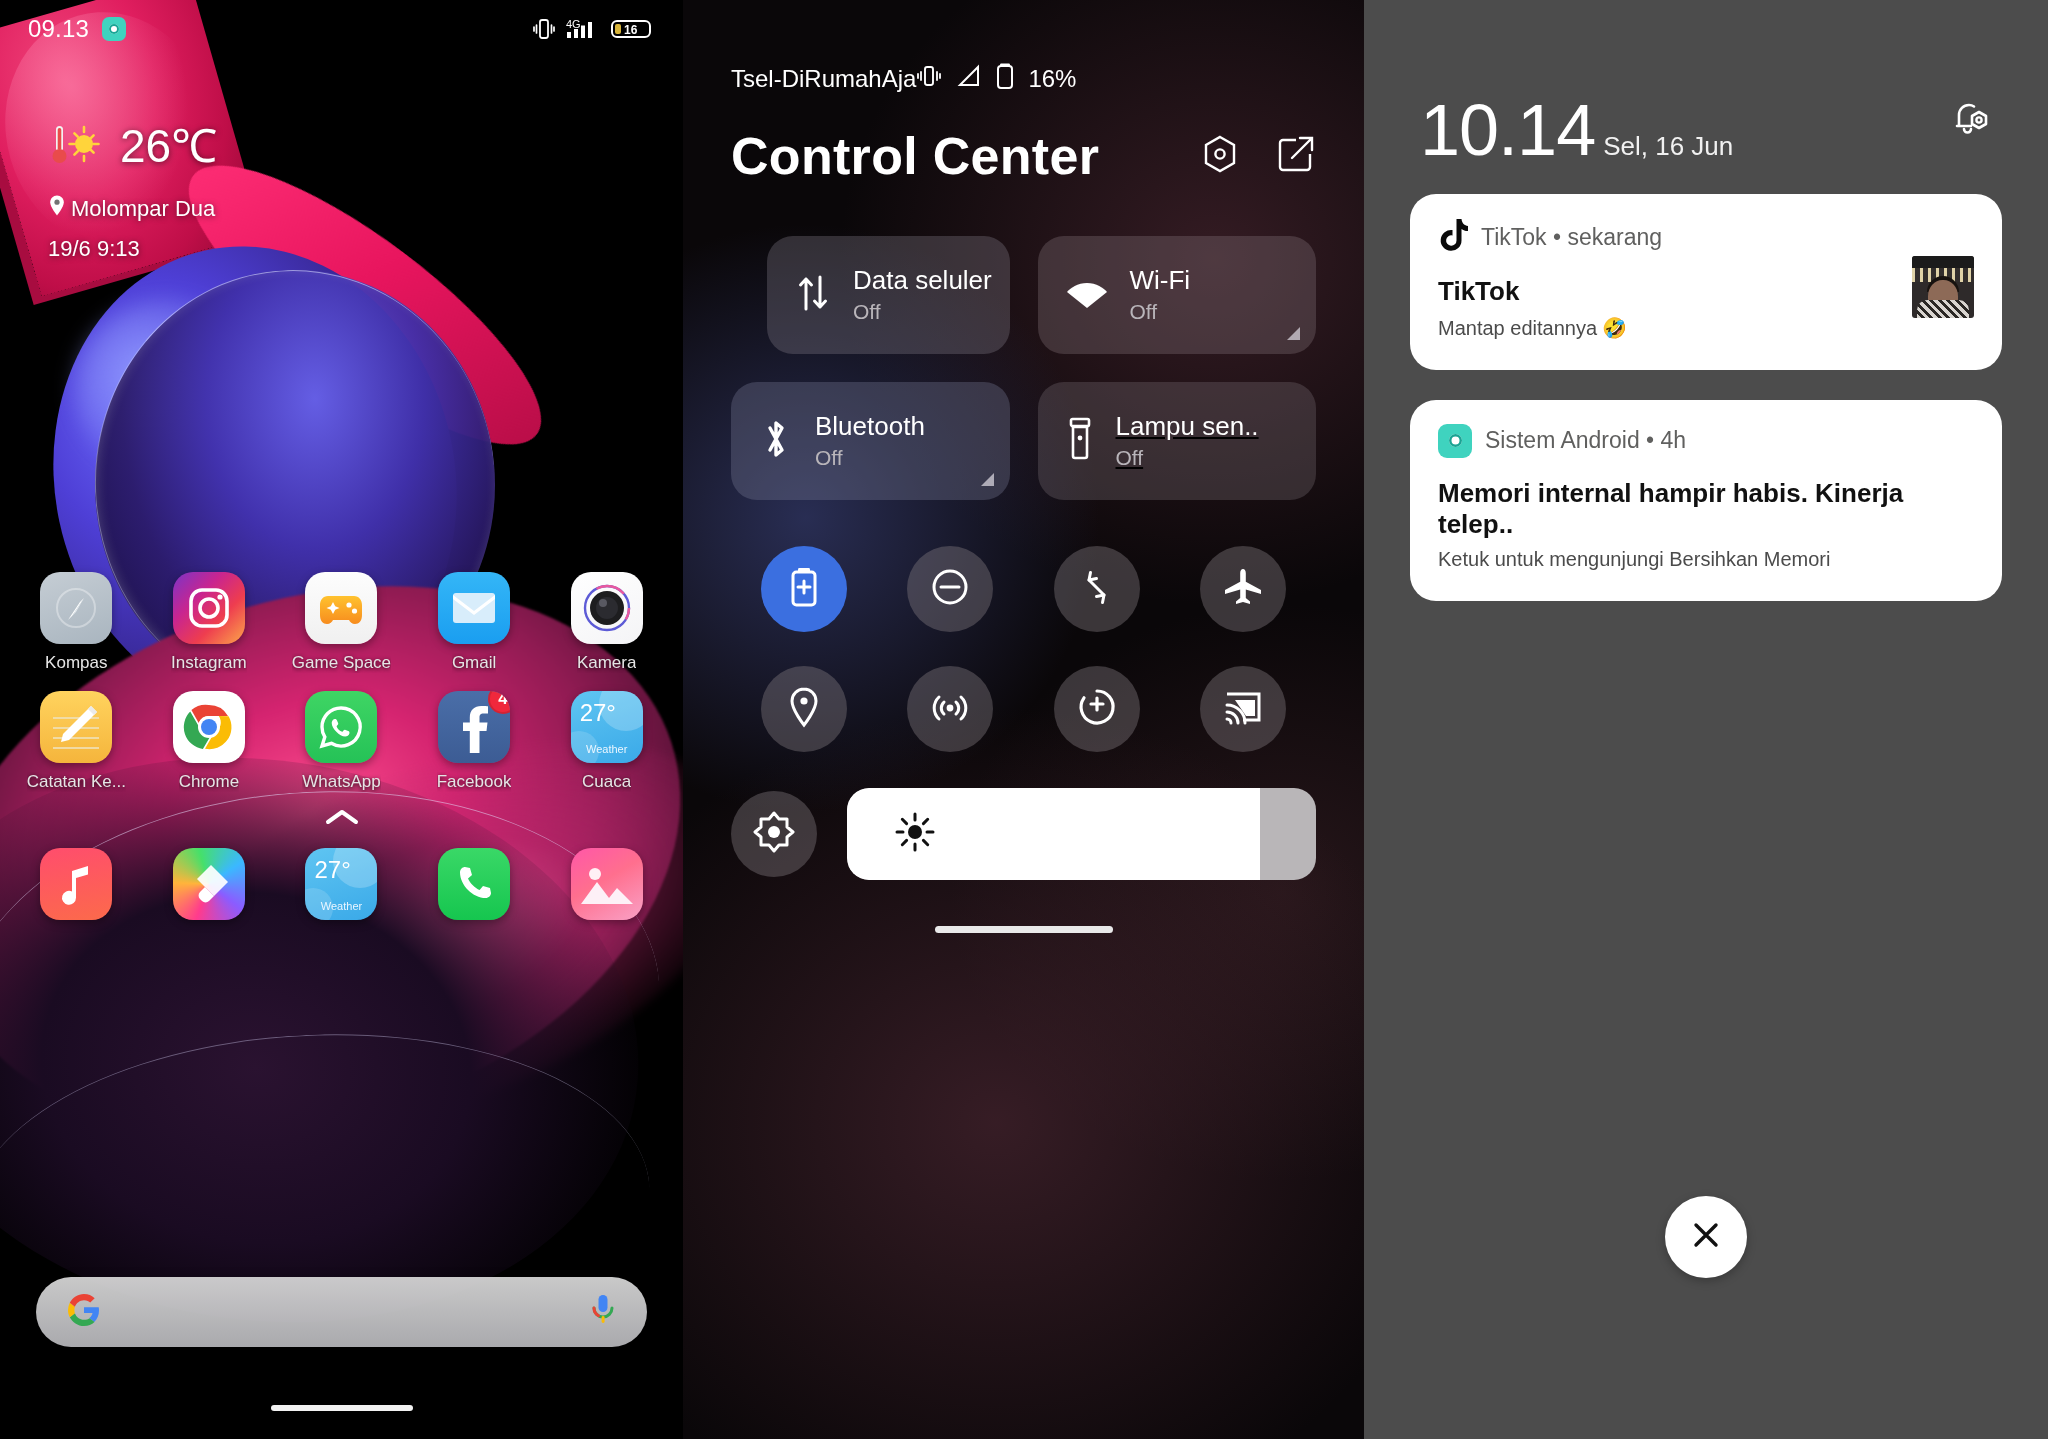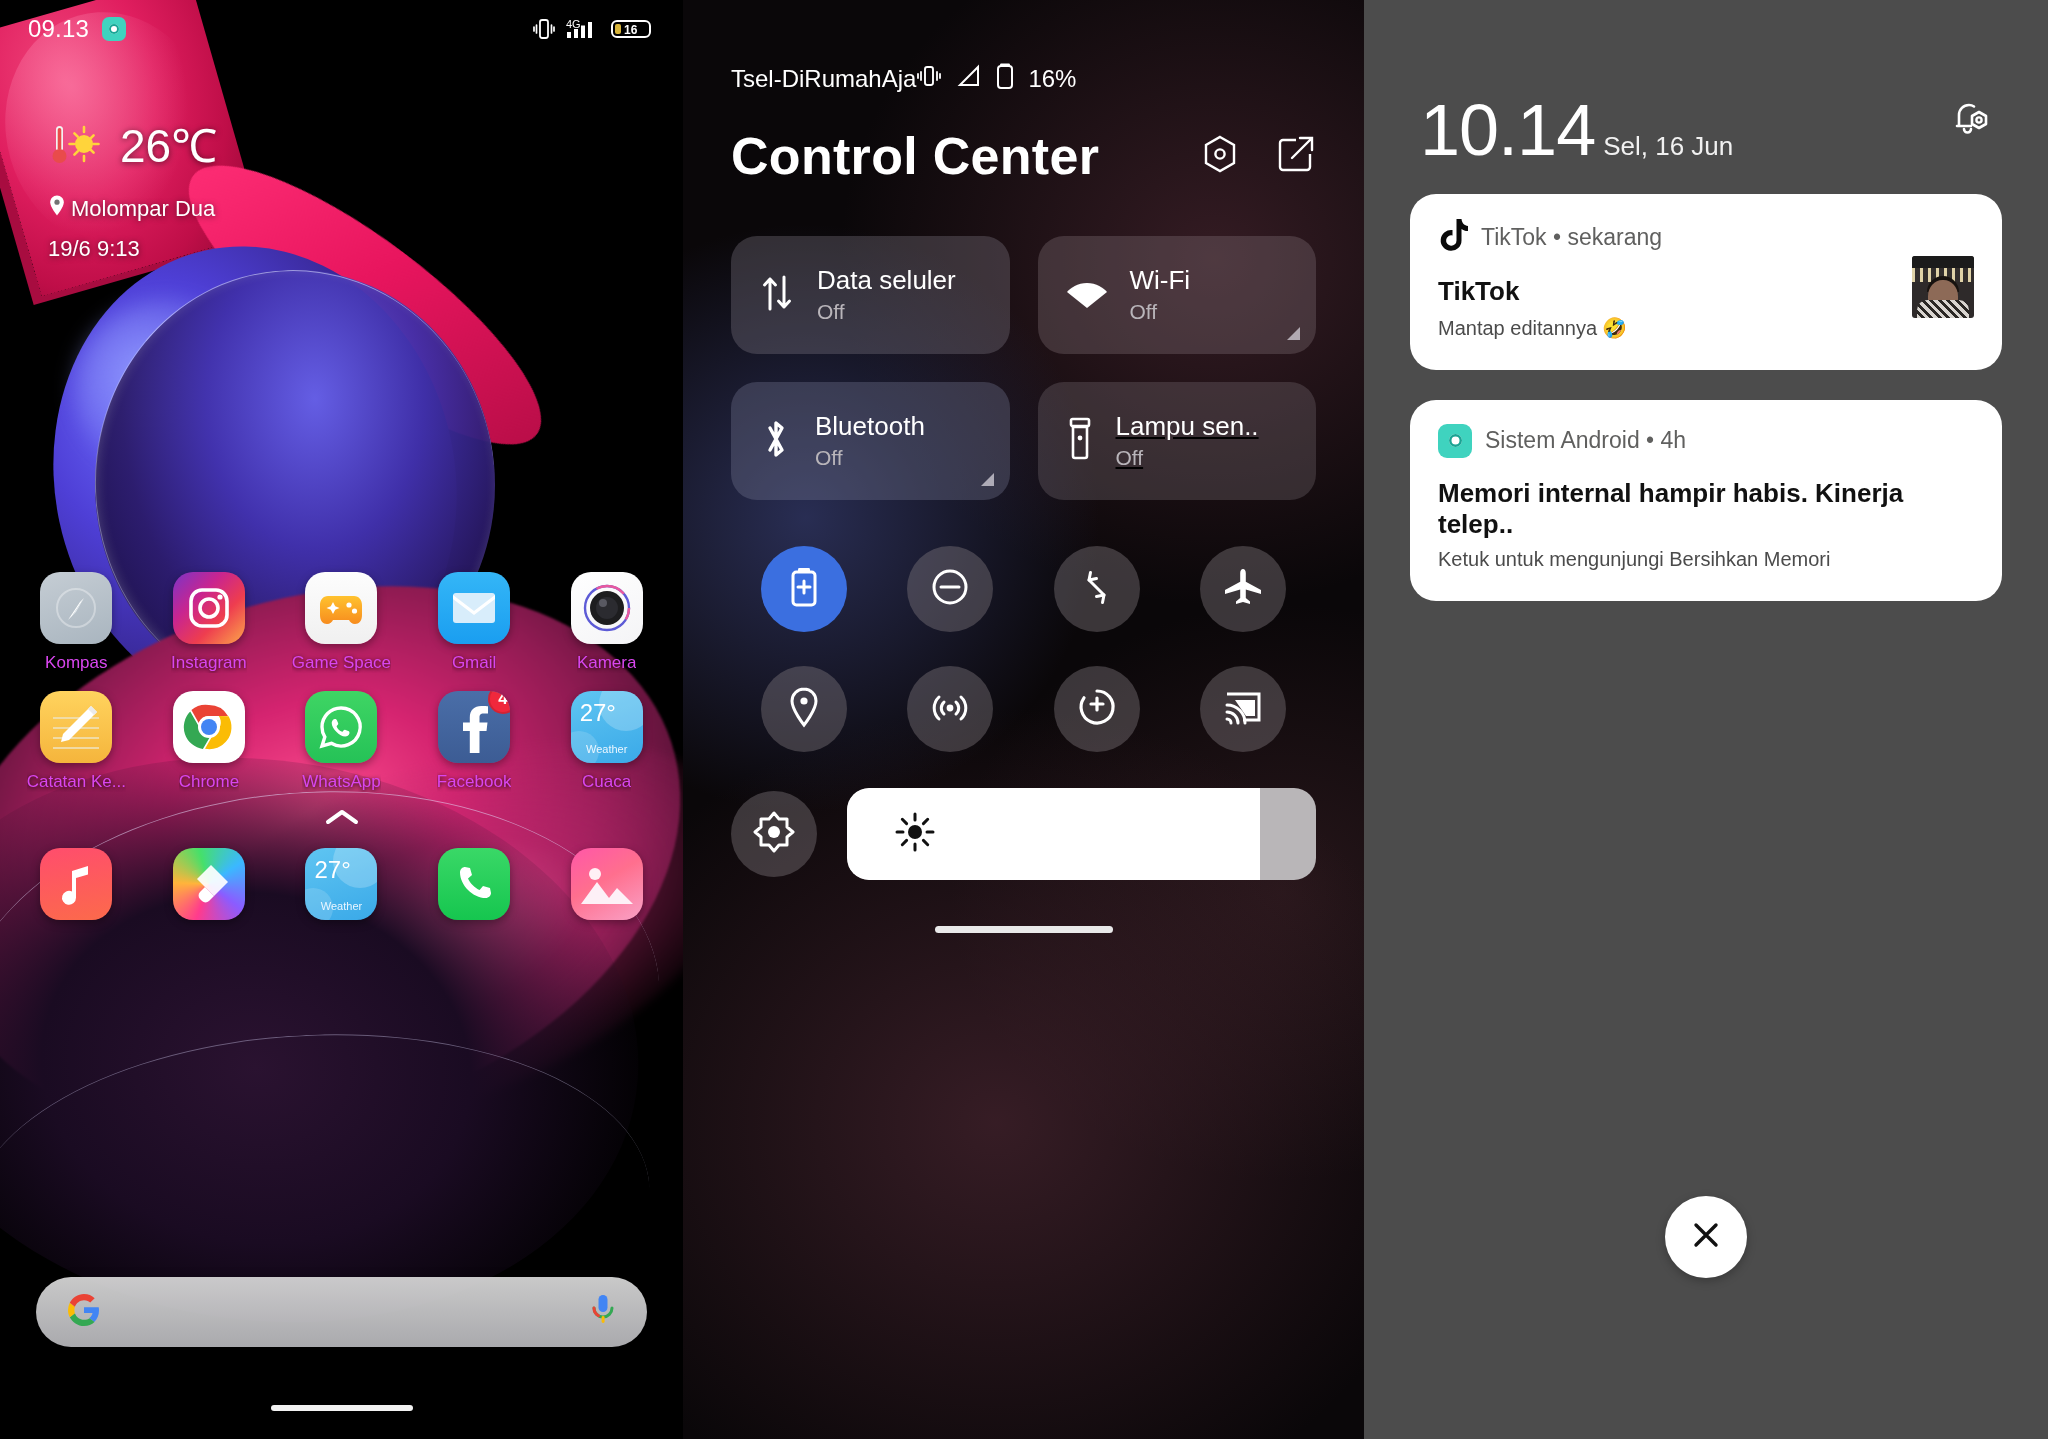--- a/index.html
+++ b/index.html
@@ -101,21 +101,21 @@
   .w-loc{ display:flex; align-items:center; gap:5px; margin-top:22px; font-size:22px; }
   .w-date{ margin-top:12px; font-size:22px; }
 
   
   .apps{ position:absolute; left:0; right:0; top:572px; z-index:6; }
   .app-row{ display:flex; justify-content:space-around; padding:0 10px; margin-bottom:18px; }
   .app{ width:110px; display:flex; flex-direction:column; align-items:center; }
   .app-icon{ width:72px; height:72px; border-radius:20px; position:relative;
     display:flex; align-items:center; justify-content:center; overflow:hidden;
     box-shadow:0 3px 9px rgba(0,0,0,.35); }
-  .app-label{ margin-top:9px; color:#d946ef; font-size:17px; white-space:nowrap;
+  .app-label{ margin-top:9px; color:#e5e5e5; font-size:17px; white-space:nowrap;
     text-shadow:0 1px 4px rgba(0,0,0,.85); max-width:108px; overflow:hidden; text-overflow:ellipsis; }
   .badge{ position:absolute; top:-7px; right:-8px; min-width:30px; height:30px; padding:0 7px;
     border-radius:15px; background:#f0283c; color:#fff; font-size:17px; font-weight:700;
     display:flex; align-items:center; justify-content:center; border:2px solid rgba(0,0,0,.12); }
   .chevron-up{ text-align:center; margin:-4px 0 16px 0; }
   .dock{ display:flex; justify-content:space-around; padding:0 10px; margin-top:6px; }
   .dock .app-icon{ width:72px; height:72px; }
 
   
   .gsearch{ position:absolute; left:36px; right:36px; bottom:92px; height:70px;
@@ -138,21 +138,21 @@
   .cc-carrier{ font-size:24px; }
   .cc-stat-right{ display:flex; align-items:center; gap:14px; font-size:24px; }
   .cc-title-row{ display:flex; align-items:center; justify-content:space-between;
     padding:30px 48px 0 48px; }
   .cc-title{ color:#fff; font-size:52px; font-weight:700; letter-spacing:.3px; }
   .cc-title-icons{ display:flex; align-items:center; gap:36px; }
 
   .cc-tiles{ display:grid; grid-template-columns:1fr 1fr; gap:28px; padding:50px 48px 0 48px; }
   .tile{ height:118px; border-radius:26px; position:relative; display:flex; align-items:center;
     padding:0 0 0 28px; gap:22px; }
-  .tile-a{ background:rgba(128,122,134,.34); }
+  .tile-a{ background:rgba(128,122,134,.34);margin-left:36px; }
   .tile-b{ background:rgba(136,120,126,.32); }
   .tile-c{ background:rgba(120,124,150,.34); }
   .tile-d{ background:rgba(130,118,126,.30);text-decoration:underline; }
   .tile-txt .t1{ color:#fff; font-size:26px; line-height:1.15; }
   .tile-txt .t2{ color:#b9b5ba; font-size:21px; margin-top:4px; }
   .corner{ position:absolute; right:16px; bottom:14px; width:0; height:0;
     border-left:13px solid transparent; border-bottom:13px solid rgba(220,216,224,.72); }
 
   .cc-circles{ display:grid; grid-template-columns:repeat(4,1fr); row-gap:34px;
     padding:46px 48px 0 48px; justify-items:center; }

